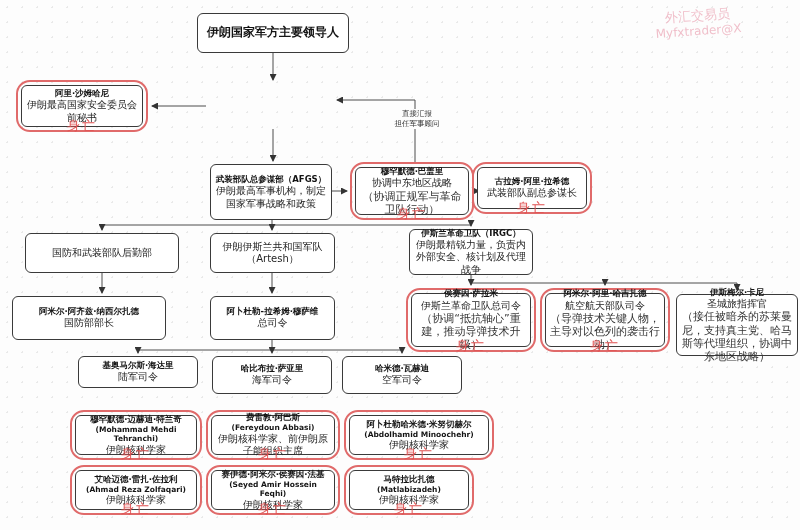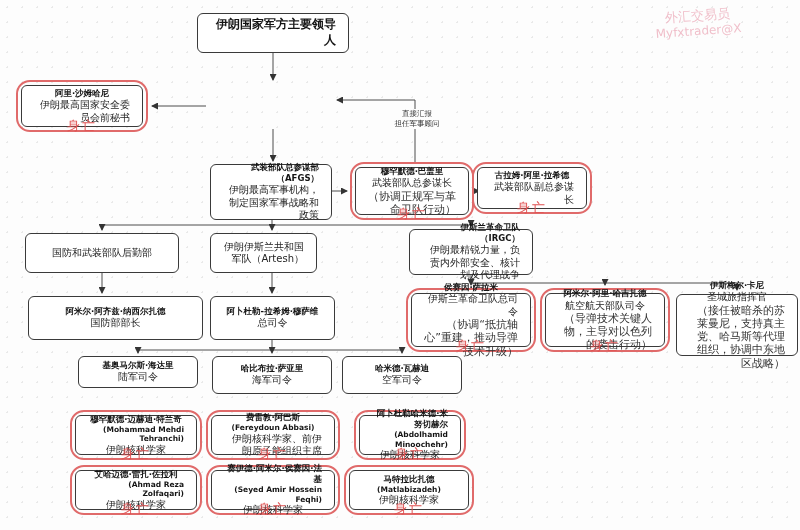--- a/index.html
+++ b/index.html
@@ -8,21 +8,21 @@
     background:#fdfdfd;
     background-image:radial-gradient(#e9e9e9 1px, transparent 1px);
     background-size:15px 15px;
     font-family:"DejaVu Sans",sans-serif;
     color:#1c1c1c;
   }
   .wires{position:absolute;left:0;top:0;}
   .node{
     position:absolute;background:#fff;border:1px solid #3a3a3a;border-radius:6px;
     display:flex;flex-direction:column;align-items:center;justify-content:center;
-    text-align:right;padding:2px 12px;box-sizing:border-box;
+    text-align:center;padding:2px 4px;box-sizing:border-box;
   }
   .n-name{font-size:8.5px;font-weight:bold;line-height:1.3;color:#141414;}
   .n-role{font-size:10px;line-height:1.25;color:#242424;}
   .n-note{font-size:11px;line-height:1.2;color:#333;}
   .n-en{font-size:7.5px;font-weight:bold;line-height:1.25;color:#141414;}
   .title-node .n-name{font-size:12px;font-weight:600;}
   .red-wrap{
     position:absolute;border:2px solid #e06a6a;border-radius:14px;
     padding:3px;box-sizing:border-box;
   }
@@ -104,48 +104,48 @@
   </div>
 
   <div class="node" style="left:210px;top:164px;width:122px;height:56px">
     <div class="n-name">武装部队总参谋部（AFGS）</div>
     <div class="n-role">伊朗最高军事机构，制定国家军事战略和政策</div>
   </div>
 
   <div class="red-wrap" style="left:350px;top:162px;width:124px;height:58px">
     <div class="node">
       <div class="n-name">穆罕默德·巴盖里</div>
-      <div class="n-role">武装部队总参谋长</div>
+      <div class="n-role">协调中东地区战略</div>
       <div class="n-note">（协调正规军与革命卫队行动）</div>
     </div>
     <div class="dead">身亡</div>
   </div>
 
   <div class="red-wrap" style="left:472px;top:162px;width:120px;height:52px">
     <div class="node">
       <div class="n-name">古拉姆·阿里·拉希德</div>
       <div class="n-role">武装部队副总参谋长</div>
     </div>
     <div class="dead">身亡</div>
   </div>
 
   <div class="node" style="left:25px;top:233px;width:154px;height:40px">
     <div class="n-role">国防和武装部队后勤部</div>
   </div>
 
-  <div class="node" style="left:210px;top:233px;width:107px;height:40px">
+  <div class="node" style="left:210px;top:233px;width:125px;height:40px">
     <div class="n-role">伊朗伊斯兰共和国军队（Artesh）</div>
   </div>
 
   <div class="node" style="left:409px;top:229px;width:124px;height:46px">
     <div class="n-name">伊斯兰革命卫队（IRGC）</div>
     <div class="n-role">伊朗最精锐力量，负责内外部安全、核计划及代理战争</div>
   </div>
 
-  <div class="node" style="left:28px;top:296px;width:175px;height:44px">
+  <div class="node" style="left:12px;top:296px;width:154px;height:44px">
     <div class="n-name">阿米尔·阿齐兹·纳西尔扎德</div>
     <div class="n-role">国防部部长</div>
   </div>
 
   <div class="node" style="left:210px;top:296px;width:125px;height:44px">
     <div class="n-name">阿卜杜勒-拉希姆·穆萨维</div>
     <div class="n-role">总司令</div>
   </div>
 
   <div class="red-wrap" style="left:406px;top:288px;width:130px;height:64px">
@@ -198,21 +198,21 @@
 
   <div class="red-wrap" style="left:206px;top:410px;width:134px;height:50px">
     <div class="node">
       <div class="n-name">费雷敦·阿巴斯</div>
       <div class="n-en">(Fereydoun Abbasi)</div>
       <div class="n-role">伊朗核科学家、前伊朗原子能组织主席</div>
     </div>
     <div class="dead">身亡</div>
   </div>
 
-  <div class="red-wrap" style="left:354px;top:410px;width:112px;height:50px">
+  <div class="red-wrap" style="left:344px;top:410px;width:150px;height:50px">
     <div class="node">
       <div class="n-name">阿卜杜勒哈米德·米努切赫尔</div>
       <div class="n-en">(Abdolhamid Minoochehr)</div>
       <div class="n-role">伊朗核科学家</div>
     </div>
     <div class="dead">身亡</div>
   </div>
 
   <div class="red-wrap" style="left:70px;top:465px;width:132px;height:50px">
     <div class="node">

